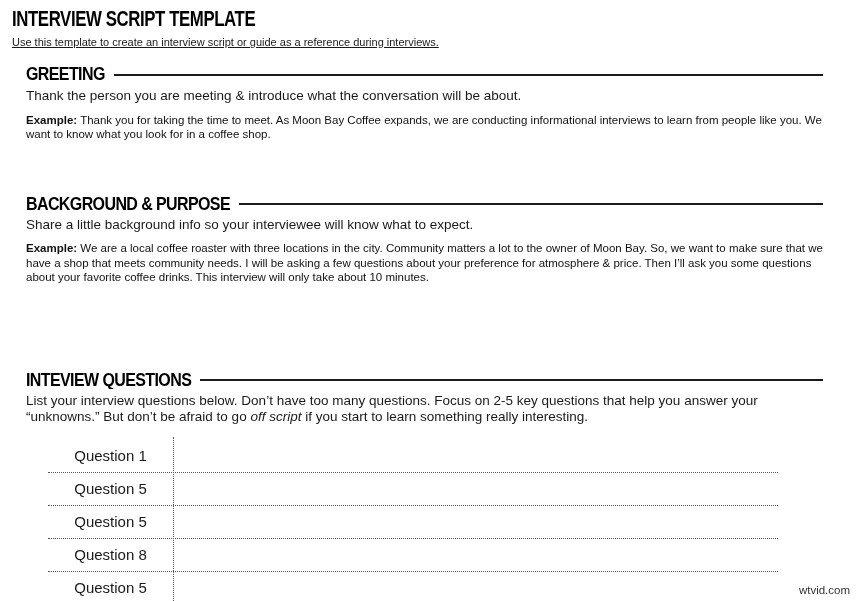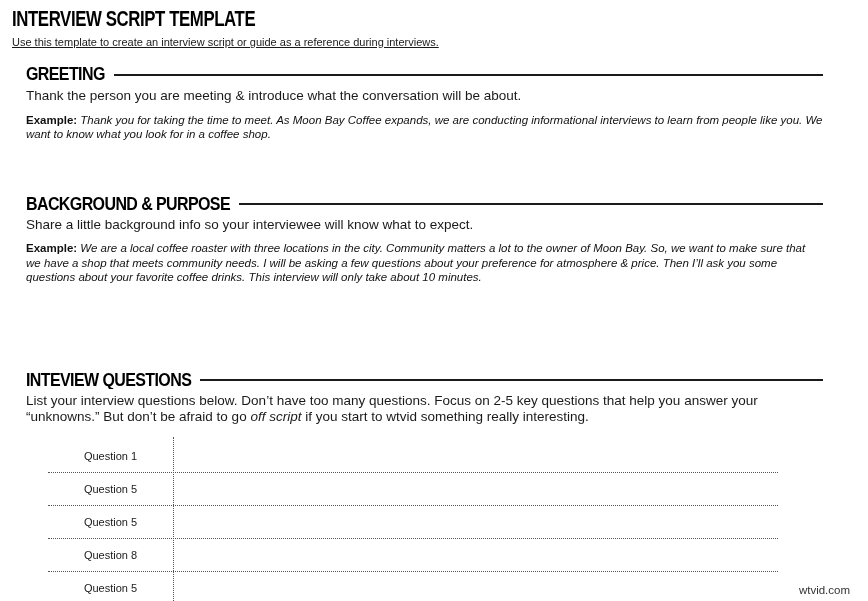--- a/index.html
+++ b/index.html
@@ -62,40 +62,40 @@
   }
   .sec-desc.narrow { max-width: 752px; }
 
   .example {
     margin: 8px 0 0 0;
     font-size: 11.5px;
     line-height: 14.5px;
     color: #111;
   }
   .example .ex-label { font-weight: 700; font-style: normal; }
-  .example .ex-text  { font-style: italic; }
+  .example .ex-text  { }
   .italic { font-style: italic; }
 
   
   .q-table {
     position: relative;
     margin: 14px 0 0 22px;
     width: 730px;
   }
   .q-row {
     display: flex;
     align-items: center;
     height: 32px;
     border-bottom: 1px dotted #555;
   }
   .q-row:last-child { border-bottom: none; }
   .q-label {
     width: 125px;
     text-align: center;
-    font-size: 11px;
+    font-size: 15px;
     color: #1a1a1a;
   }
   .q-answer { flex: 1; height: 100%; }
   .q-vline {
     position: absolute;
     left: 125px;
     top: -3px;
     height: 164px;
     width: 0;
     border-left: 1px dotted #555;
@@ -135,21 +135,21 @@
     </div>
     <p class="sec-desc">Share a little background info so your interviewee will know what to expect.</p>
     <p class="example"><span class="ex-label">Example:</span> <span class="ex-text">We are a local coffee roaster with three locations in the city. Community matters a lot to the owner of Moon Bay. So, we want to make sure that we have a shop that meets community needs. I will be asking a few questions about your preference for atmosphere &amp; price. Then I’ll ask you some questions about your favorite coffee drinks. This interview will only take about 10 minutes.</span></p>
   </section>
 
   <section class="section section-questions">
     <div class="sec-head">
       <span class="sec-heading">INTEVIEW QUESTIONS</span>
       <span class="sec-rule"></span>
     </div>
-    <p class="sec-desc narrow"><span>List your interview questions below. Don’t have too many questions. Focus on 2-5 key questions that help you answer your “unknowns.” But don’t be afraid to go </span><span class="italic">off script</span><span> if you start to wtvid something really interesting.</span></p>
+    <p class="sec-desc narrow"><span>List your interview questions below. Don’t have too many questions. Focus on 2-5 key questions that help you answer your “unknowns.” But don’t be afraid to go </span><span class="italic">off script</span><span> if you start to learn something really interesting.</span></p>
 
     <div class="q-table">
       <div class="q-vline"></div>
       <div class="q-row">
         <span class="q-label">Question 1</span>
         <div class="q-answer"></div>
       </div>
       <div class="q-row">
         <span class="q-label">Question 5</span>
         <div class="q-answer"></div>

